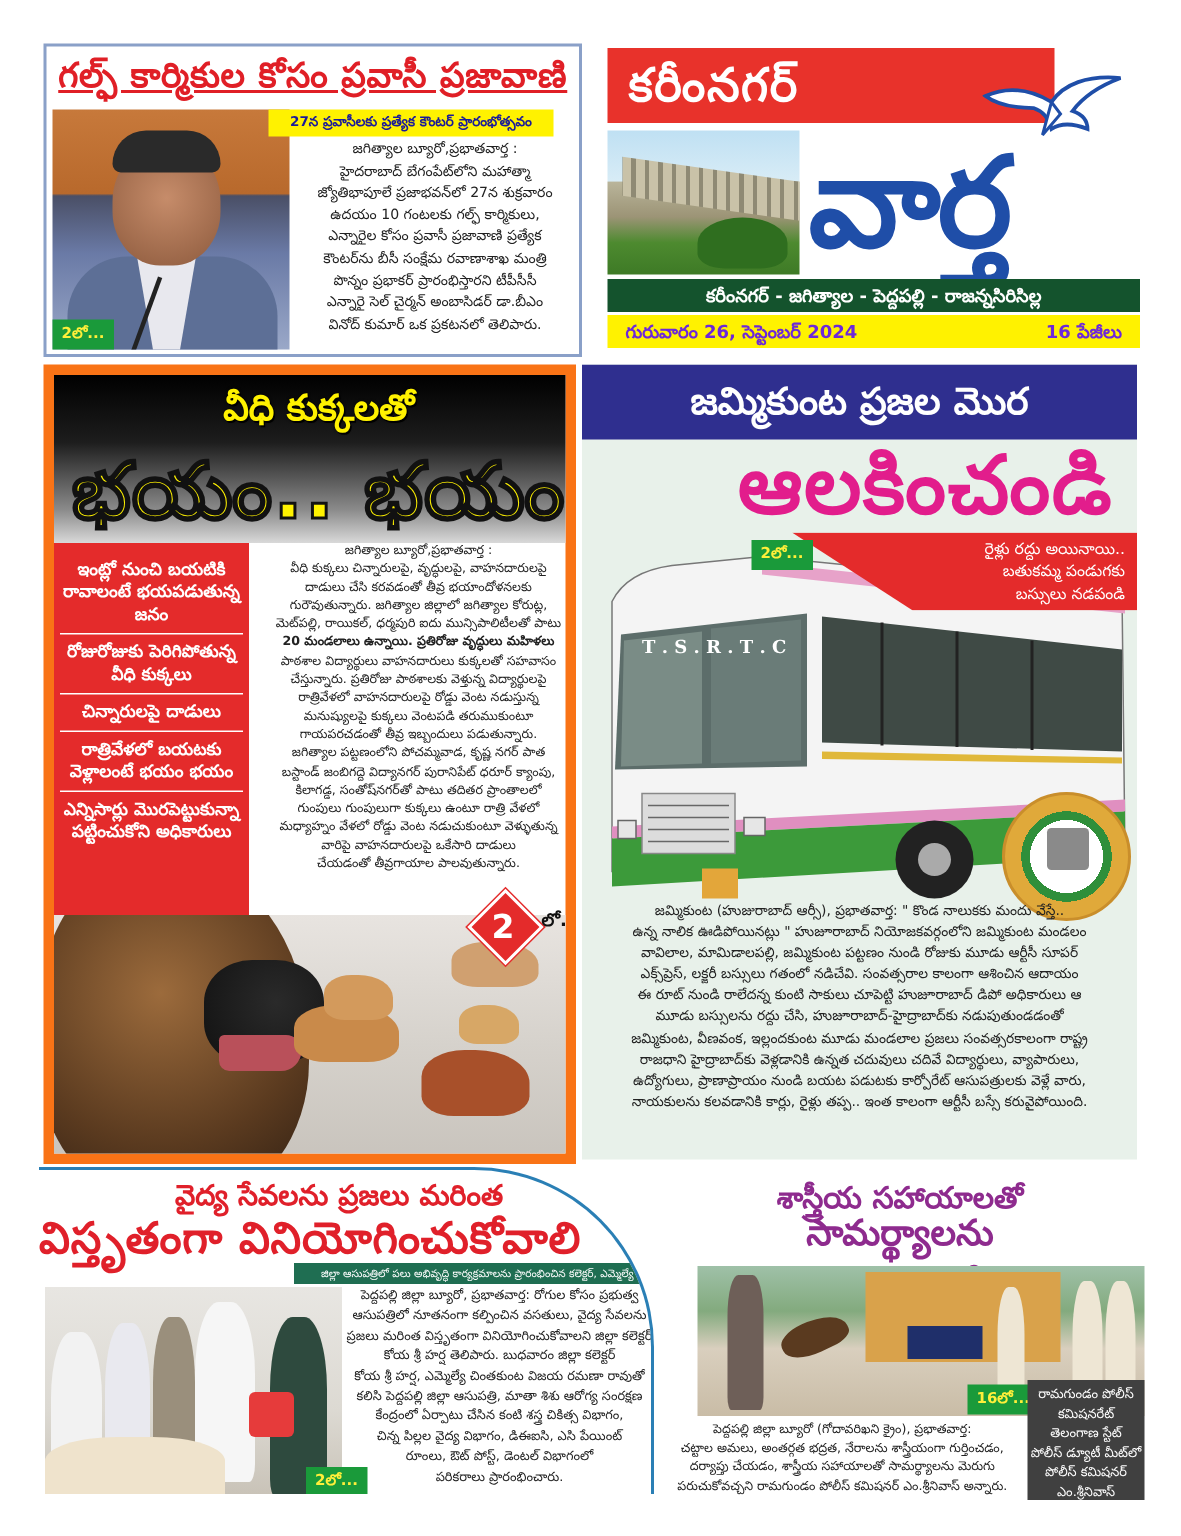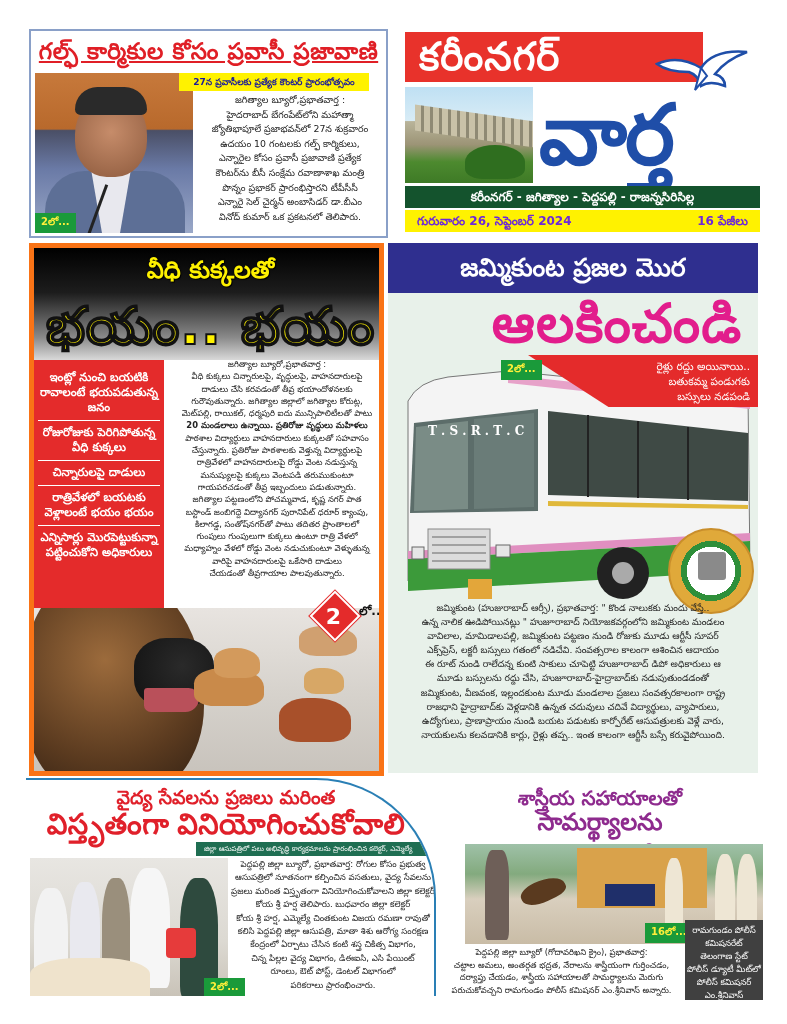--- a/index.html
+++ b/index.html
@@ -17,31 +17,31 @@
   #gulf-photo .vest { position: absolute; left: 10px; top: 98px; width: 140px; height: 70px; border-radius: 40px 40px 0 0; background: #5d6f96; }
   #gulf-photo .shirt { position: absolute; left: 56px; top: 96px; width: 40px; height: 70px; background: #e8e8ee; clip-path: polygon(0 0,100% 0,70% 100%,30% 100%); }
   #gulf-photo .mic { position: absolute; left: 60px; top: 110px; width: 3px; height: 60px; background: #222; transform: rotate(20deg); }
   .see-page-tag { background: #1a9a3a; color: #ffef3a; font-size: 10px; font-weight: bold; padding: 3px 6px; }
   #gulf-see-page { left: 4px; top: 182px; }
   #gulf-sub { left: 148px; top: 42px; width: 190px; height: 18px; background: #fff200; font-size: 9px; color: #1a1a9a; font-weight: bold; line-height: 18px; text-align: center; white-space: nowrap; overflow: hidden; }
   #gulf-body { left: 164px; top: 62px; width: 190px; height: 140px; font-size: 9.4px; line-height: 14.6px; text-align: center; color: #222; }
 
   
   #masthead { left: 405px; top: 32px; width: 355px; height: 204px; }
-  #mast-red { left: 0; top: 0; width: 298px; height: 50px; background: #e8322b; color: #fff; font-size: 39px; font-weight: bold; line-height: 50px; padding-left: 14px; letter-spacing: 1px; }
+  #mast-red { left: 0; top: 0; width: 298px; height: 50px; background: #e8322b; color: #fff; font-size: 31px; font-weight: bold; line-height: 50px; padding-left: 14px; letter-spacing: 1px; }
   #mast-bird { left: 250px; top: 14px; width: 94px; height: 48px; }
   #mast-photo { left: 0; top: 55px; width: 128px; height: 96px; background: linear-gradient(180deg,#bfe0f3 0%,#d8ecf6 35%,#b9b49a 36%,#9c9476 60%,#4d8a2f 78%,#3e7a26 100%); overflow: hidden; }
   #mast-photo .dam { position: absolute; left: 10px; top: 26px; width: 120px; height: 26px; background: repeating-linear-gradient(90deg,#c9c2a8 0 6px,#8f8a74 6px 9px); transform: skewY(8deg); }
   #mast-photo .tree { position: absolute; left: 60px; top: 58px; width: 60px; height: 34px; border-radius: 50% 50% 30% 30%; background: #2f6e1f; }
   #mast-varta { left: 134px; top: 54px; width: 220px; height: 98px; color: #1f4ea8; font-size: 84px; font-weight: bold; line-height: 98px; letter-spacing: -2px; }
   #mast-districts { left: 0; top: 154px; width: 355px; height: 22px; background: #14532d; color: #fff; font-size: 12px; font-weight: bold; line-height: 22px; text-align: center; }
   #mast-dateline { left: 0; top: 178px; width: 355px; height: 22px; background: #fff200; font-size: 12px; font-weight: bold; line-height: 22px; padding: 0 12px; display: flex; justify-content: space-between; color: #6d28d9; }
 
   
-  #dogs-box { left: 29px; top: 243px; width: 355px; height: 533px; border: 5px solid #f97316; background: #fff; overflow: hidden; }
+  #dogs-box { left: 29px; top: 243px; width: 355px; height: 533px; border: 7px solid #f97316; background: #fff; overflow: hidden; }
   #dogs-header { left: 0; top: 0; width: 353px; height: 112px; background: linear-gradient(180deg,#000 0%,#1d1d1d 40%,#8a8a8a 80%,#d9d9d9 100%); }
   #dogs-kicker { left: 0; top: 8px; width: 353px; text-align: center; font-size: 24px; font-weight: bold; color: #fff200; text-shadow: 0 0 2px #000, 1px 1px 0 #000; }
   #dogs-headline { left: 0; top: 46px; width: 353px; text-align: center; font-size: 52px; font-weight: bold; color: #fff200; -webkit-text-stroke: 2px #111; line-height: 64px; letter-spacing: 1px; }
   #dogs-sidebar { left: 0; top: 112px; width: 130px; height: 270px; background: #e42b2b; color: #fff; padding: 6px 4px; text-align: center; font-size: 11.5px; line-height: 15px; font-weight: bold; }
   #dogs-sidebar .blk { padding: 4px 0 5px; border-bottom: 1px solid #fff; }
   #dogs-sidebar .blk:last-child { border-bottom: none; }
   #dogs-body { left: 136px; top: 110px; width: 214px; height: 250px; font-size: 8.4px; line-height: 12.3px; text-align: center; color: #222; }
   #dogs-photo { left: 0; top: 360px; width: 353px; height: 172px; overflow: hidden; background: linear-gradient(180deg,#e8e4e0 0%,#d6d2cc 50%,#c7c2bb 100%); }
   #dogs-photo .gsd { position: absolute; left: -10px; top: -40px; width: 180px; height: 230px; border-radius: 45% 55% 40% 40%; background: radial-gradient(circle at 45% 40%, #9c6b3c, #5a3a1f 60%, #2c1d12); }
   #dogs-photo .snout { position: absolute; left: 100px; top: 30px; width: 80px; height: 70px; border-radius: 40%; background: radial-gradient(circle at 60% 40%, #2a2a2a, #111); }
@@ -58,22 +58,22 @@
   #bus-ribbon { left: 140px; top: 112px; width: 230px; height: 52px; background: #e42b2b; clip-path: polygon(0 0,100% 0,100% 100%,35% 100%); color: #fff; font-size: 10.5px; line-height: 15px; text-align: right; padding: 4px 8px 0 0; }
   #bus-see-page { left: 113px; top: 117px; }
   #bus-illustration { left: 0; top: 118px; width: 370px; height: 240px; }
   #bus-logo { left: 280px; top: 285px; width: 86px; height: 86px; border-radius: 50%; background: radial-gradient(circle,#ffffff 0 42%,#2f8f3a 42% 52%,#e0a93a 52% 100%); border: 2px solid #c98e2b; }
   #bus-logo .inner { position: absolute; left: 28px; top: 22px; width: 28px; height: 28px; background: #8a8a8a; border-radius: 3px; }
   #bus-body { left: 4px; top: 358px; width: 362px; height: 170px; font-size: 9.2px; line-height: 14.1px; text-align: center; color: #222; }
 
   
   #med-box { left: 26px; top: 778px; width: 410px; height: 218px; border-top: 2px solid #2a7fb5; border-right: 2px solid #2a7fb5; border-radius: 0 120px 0 0; overflow: hidden; background: #fff; }
   #med-kicker { left: 0; top: 6px; width: 400px; text-align: center; font-size: 19px; font-weight: bold; color: #e0202a; }
-  #med-headline { left: 0; top: 28px; width: 400px; text-align: center; font-size: 29px; font-weight: bold; color: #e0202a; letter-spacing: 0.5px; font-family: Liberation Serif, serif; }
-  #med-ribbon { left: 170px; top: 62px; width: 240px; height: 14px; background: #1f6e52; color: #fff; font-size: 7px; line-height: 14px; padding-left: 8px; white-space: nowrap; overflow: hidden; }
+  #med-headline { left: 0; top: 28px; width: 400px; text-align: left; font-size: 29px; font-weight: bold; color: #e0202a; letter-spacing: 0.5px; }
+  #med-ribbon { left: 170px; top: 62px; width: 240px; height: 14px; background: #1f6e52; color: #fff; font-size: 7px; line-height: 14px; padding-left: 18px; white-space: nowrap; overflow: hidden; }
   #med-photo { left: 4px; top: 78px; width: 198px; height: 138px; background: linear-gradient(180deg,#e8e6e2 0%,#dcd9d2 60%,#c9c3b8 100%); overflow: hidden; }
   .person { position: absolute; border-radius: 40% 40% 10% 10%; }
   #med-see-page { left: 178px; top: 198px; }
   #med-body { left: 204px; top: 78px; width: 206px; height: 136px; font-size: 8.6px; line-height: 13.4px; text-align: center; color: #222; }
 
   
   #police-box { left: 440px; top: 780px; width: 320px; height: 220px; background: #fff; }
   #police-kicker { left: 0; top: 6px; width: 320px; text-align: center; font-size: 20px; font-weight: bold; color: #8e2b8e; }
   #police-headline { left: 0; top: 28px; width: 320px; text-align: center; font-size: 24px; font-weight: bold; color: #8e2b8e; }
   #police-photo { left: 25px; top: 64px; width: 298px; height: 100px; background: linear-gradient(180deg,#9fc1a8 0%,#83aa7e 30%,#d9cfbe 55%,#c9bca6 100%); overflow: hidden; }

